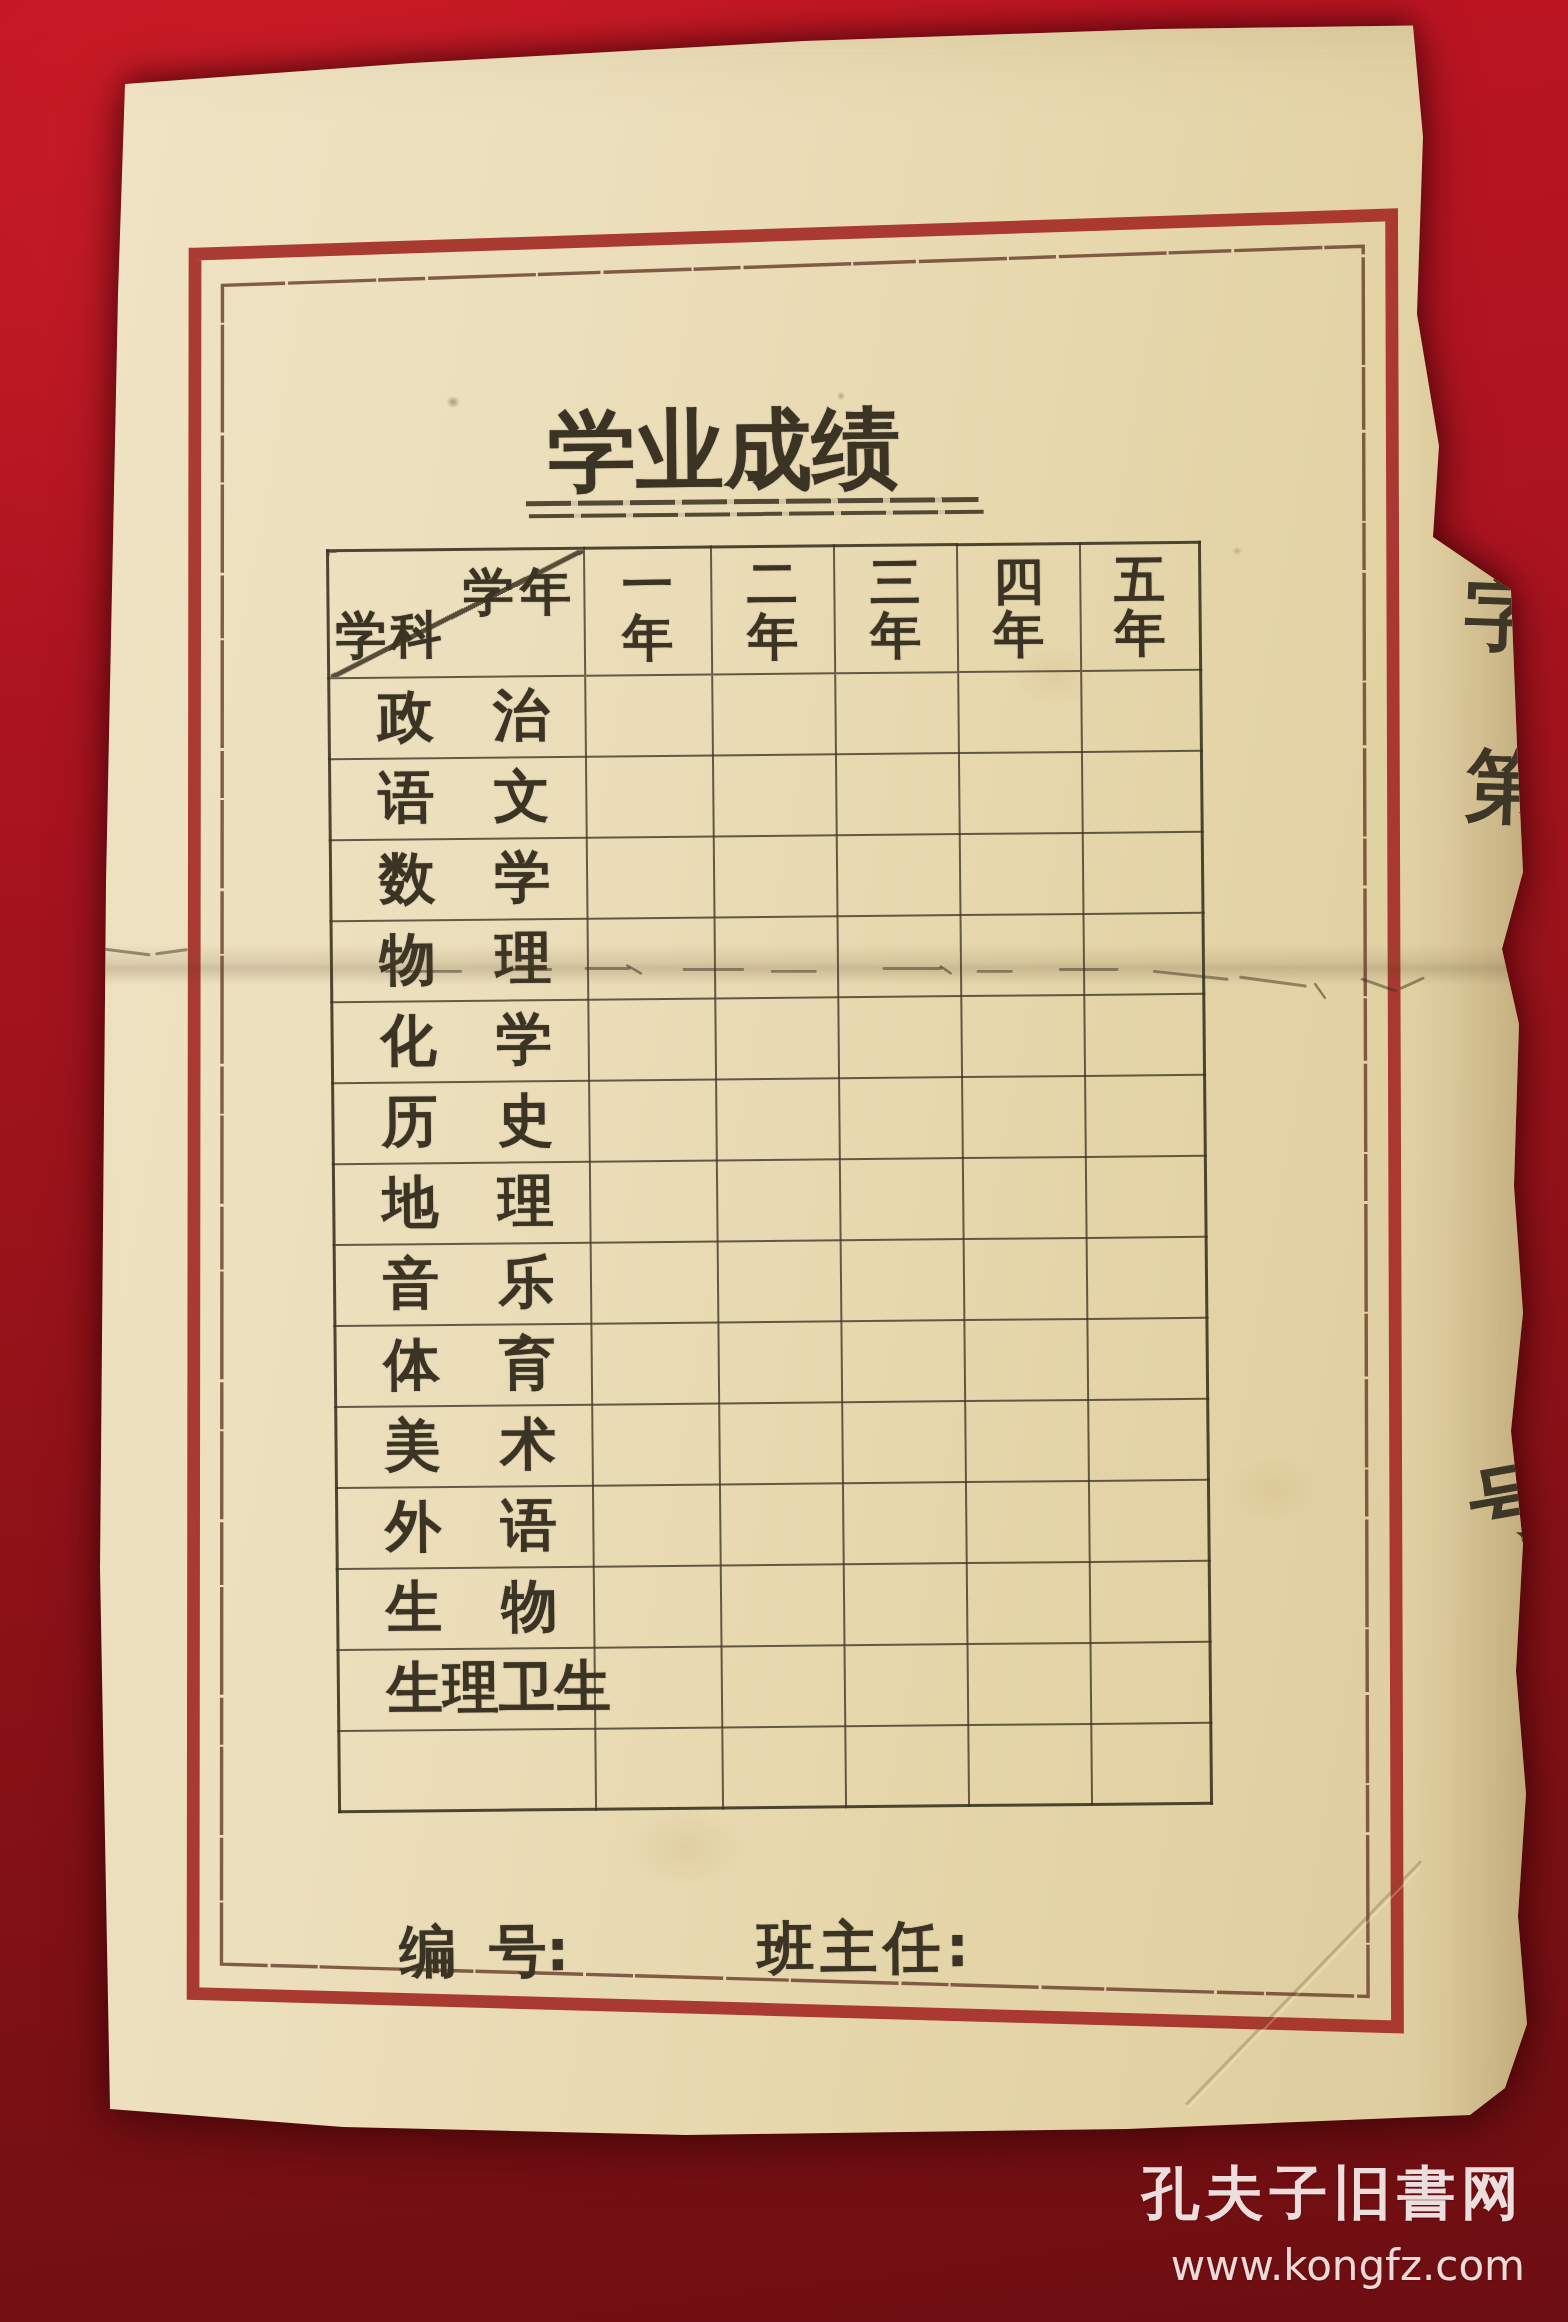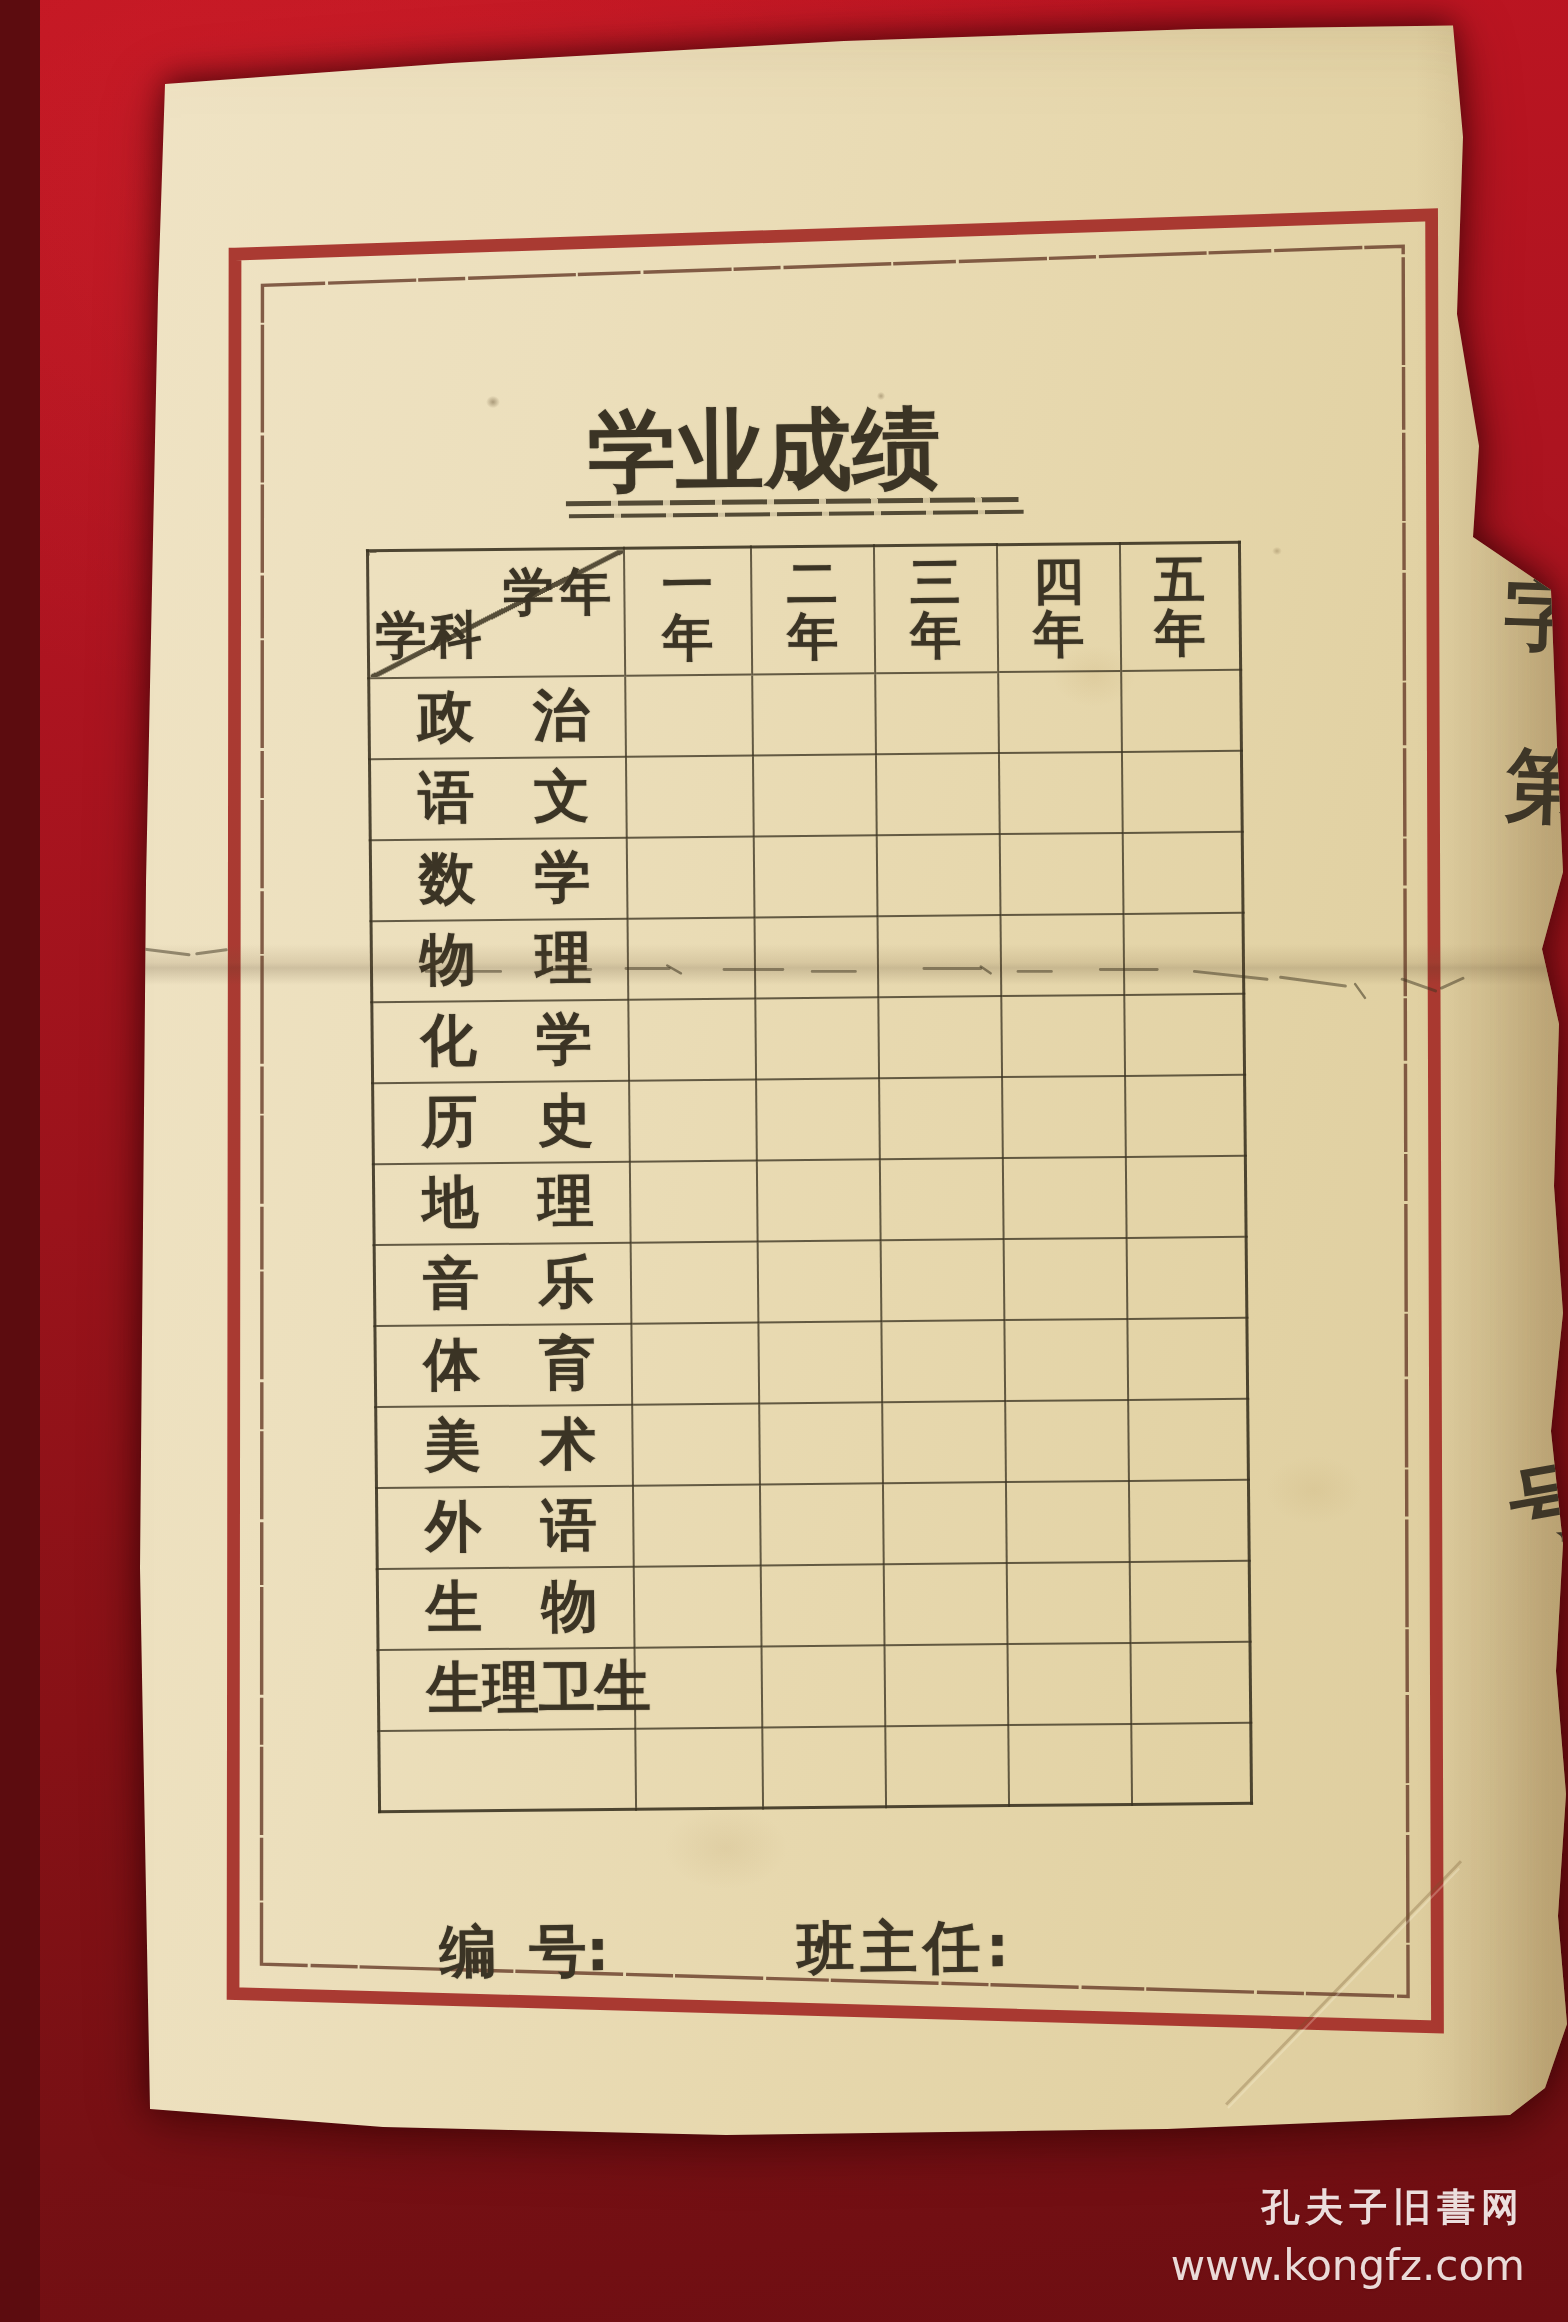--- a/index.html
+++ b/index.html
@@ -1,21 +1,21 @@
 <!DOCTYPE html>
 <html><head>
 <meta charset="utf-8">
 <style>
   html,body{margin:0;padding:0;background:#5c0c0f;}
   body{width:1568px;height:2323px;position:relative;overflow:hidden;
        font-family:"DejaVu Sans",sans-serif;}
   .scene{position:absolute;inset:0;overflow:hidden;
     background:
       radial-gradient(1372px 882px at 22% 8%, rgba(255,70,70,.16), transparent 60%),
-      linear-gradient(172deg,#c11522 0%,#ad1420 26%,#9a131b 48%,#871116 68%,#771014 85%,#6d0e12 100%); margin-left: 40px;}
+      linear-gradient(172deg,#c11522 0%,#ad1420 26%,#9a131b 48%,#871116 68%,#771014 85%,#6d0e12 100%);}
   .paper-shadow{position:absolute;inset:0;
     filter:drop-shadow(0 -5.9px 13.7px rgba(45,0,4,.55)) drop-shadow(0 15.7px 23.5px rgba(45,0,4,.5));}
   .paper{position:absolute;inset:0;
     clip-path:polygon(125px 84px,412px 63px,804px 41px,1157px 29px,1413px 25.5px,
       1423px 137px,1417px 314px,1439px 446px,1433px 537px,1511px 590px,1517px 745px,
       1523px 872px,1502px 949px,1519px 1024px,1514px 1186px,1523px 1313px,1511px 1431px,
       1523px 1544px,1516px 1671px,1526px 1794px,1518px 1916px,1527px 2024px,1505px 2088px,
       1470px 2115px,1127px 2129px,686px 2135px,343px 2127px,110px 2109px,
       100px 1568px,106px 882px,118px 294px);
     background:
@@ -64,21 +64,21 @@
   .ef2{left:1466px;top:747px;font-size:80px;transform:rotate(2deg);}
   .ef3{left:1470px;top:1462px;font-size:82px;transform:rotate(-10deg);}
   .crease-band{position:absolute;left:88px;top:944px;width:1431px;height:41px;
     background:linear-gradient(180deg, transparent 0%, rgba(110,85,50,.14) 45%,
       rgba(80,60,35,.20) 58%, transparent 100%);}
   .fold-line{position:absolute;left:1186px;top:2103px;width:338px;height:2.5px;
     background:rgba(115,85,45,.30);transform-origin:0 50%;transform:rotate(-46deg);}
   .fold-line2{position:absolute;left:1188px;top:2107px;width:333px;height:2px;
     background:rgba(255,250,230,.25);transform-origin:0 50%;transform:rotate(-46deg);}
   .watermark{position:absolute;right:43px;bottom:33px;text-align:right;z-index:5;}
-  .wm1{font-family:"DejaVu Serif",serif;font-weight:700;font-size:38px;
+  .wm1{font-family:"DejaVu Serif",serif;font-weight:700;font-size:58px;
     letter-spacing:5.9px;color:#ecdedd;text-shadow:0 1px 2px rgba(80,0,0,.35);}
   .wm2{font-size:42px;font-weight:400;color:#eadad8;margin-top:7.8px;
     text-shadow:0 1px 2px rgba(80,0,0,.35);}
 </style>
 </head>
 <body>
 
 <div class="scene">
   <div class="paper-shadow">
     <div class="paper">

